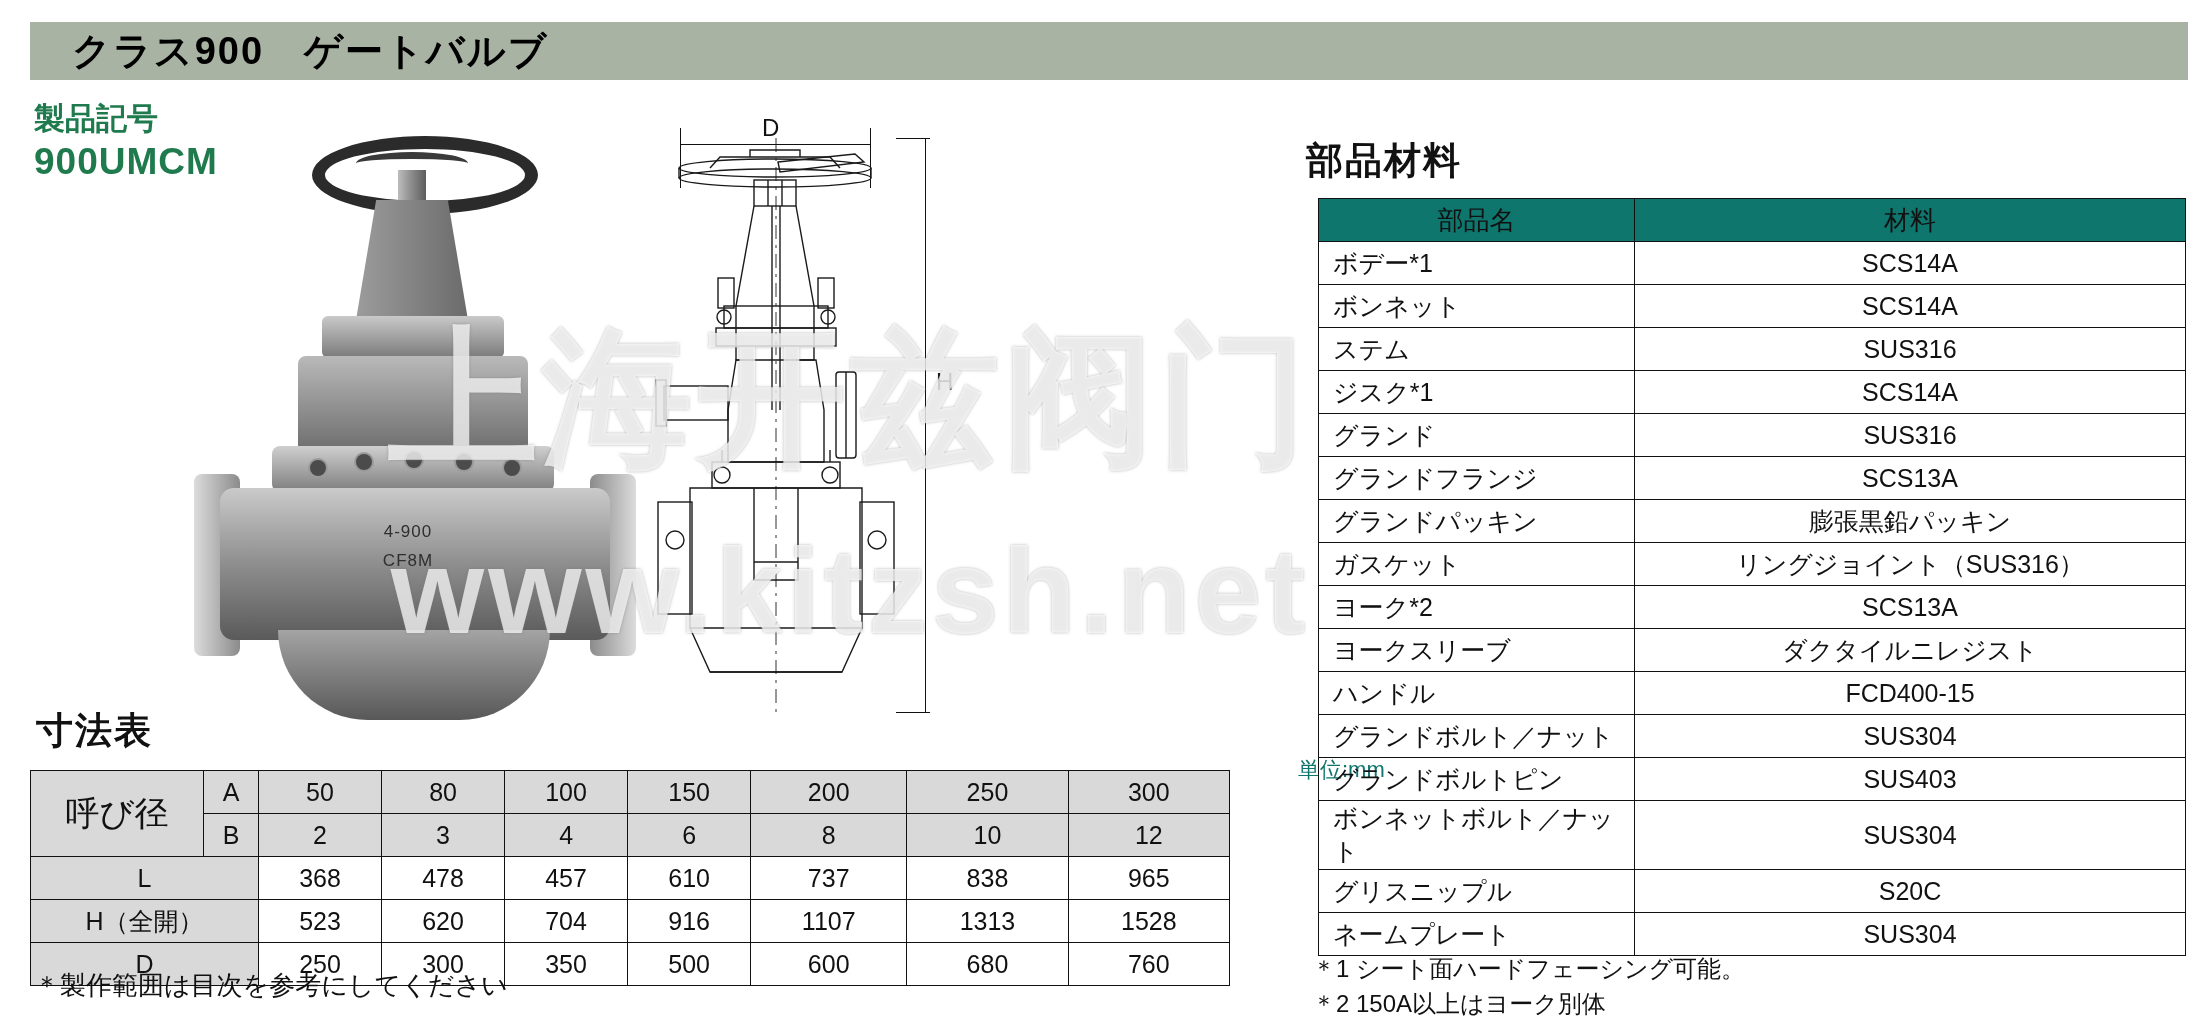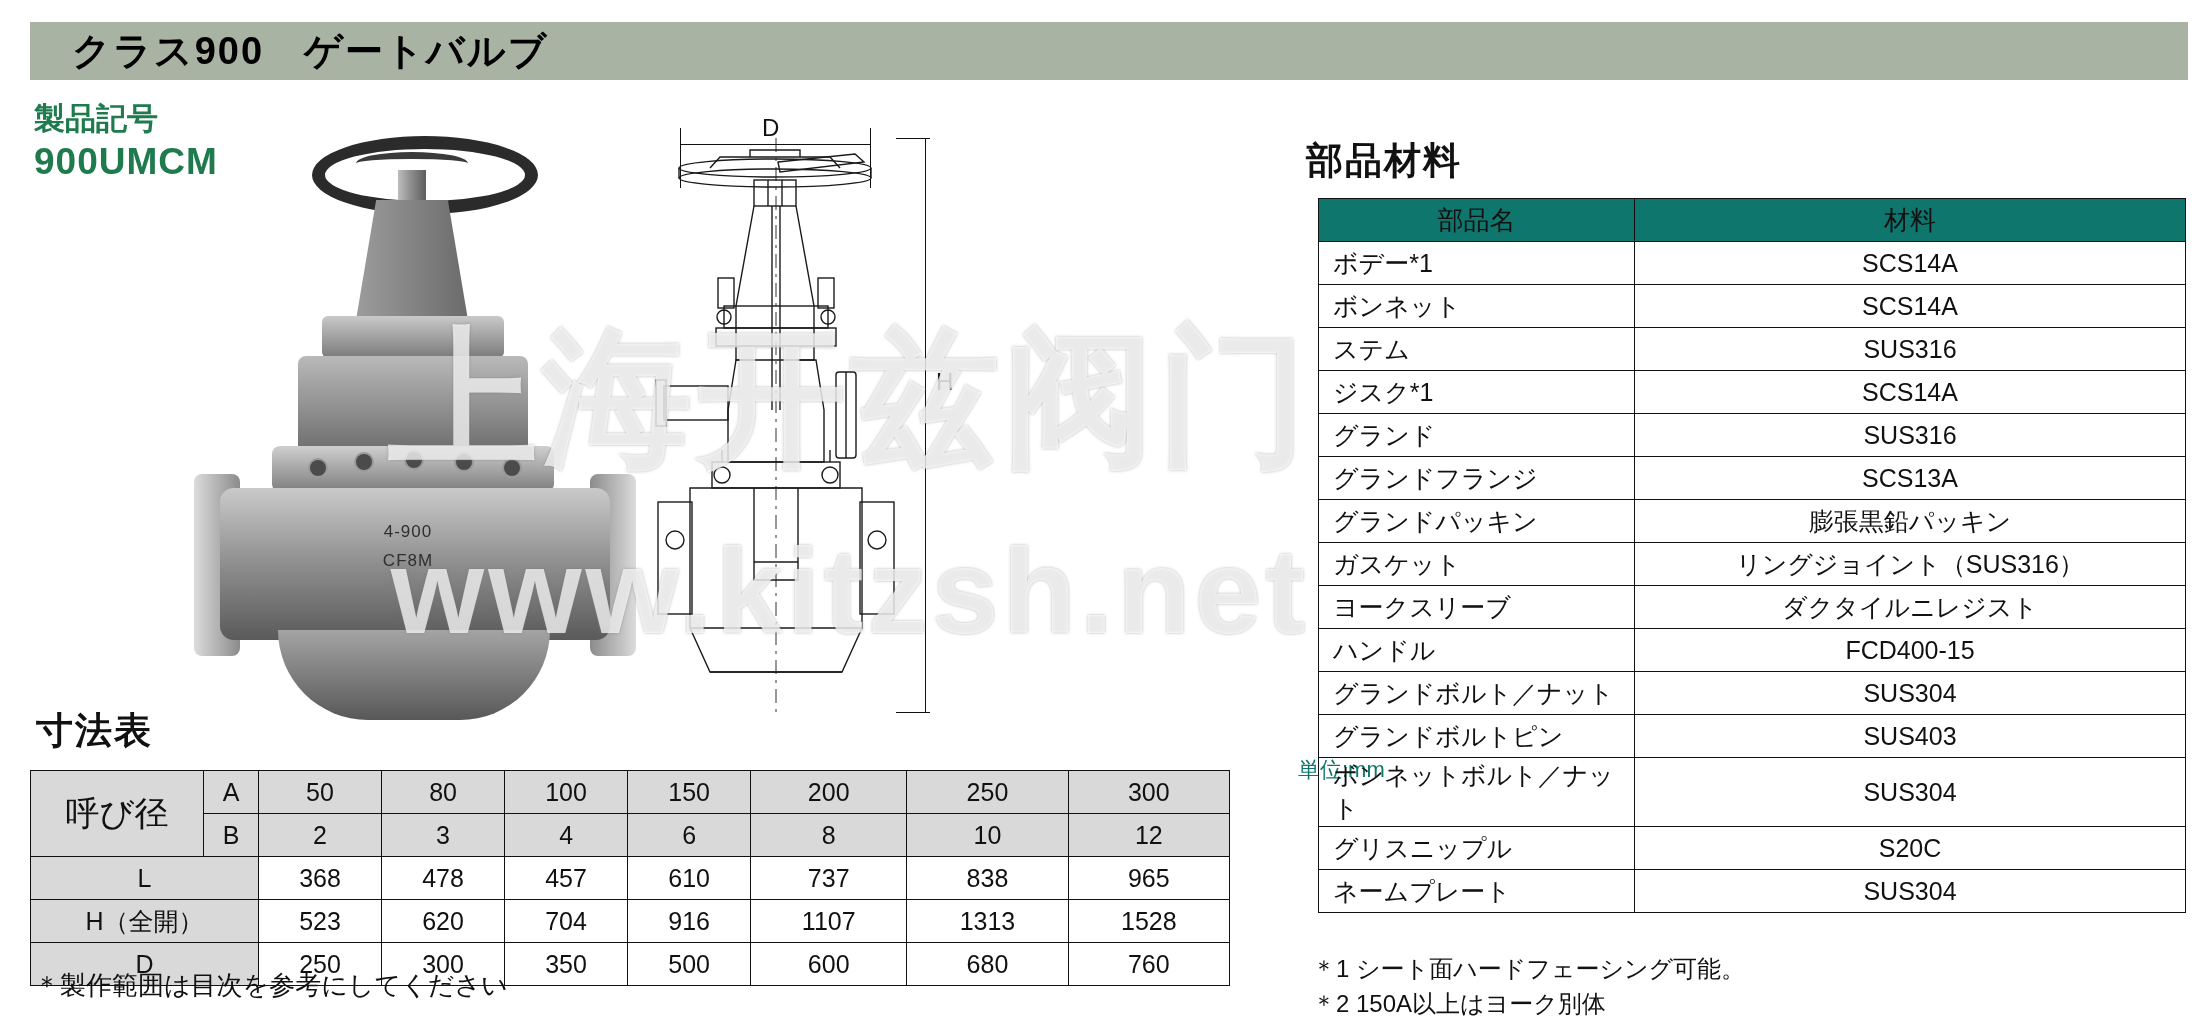--- a/index.html
+++ b/index.html
@@ -560,20 +560,24 @@
         </tr>
       <tr>
           <td class="name">グランドパッキン</td>
           <td class="mat">膨張黒鉛パッキン</td>
         </tr>
       <tr>
           <td class="name">ガスケット</td>
           <td class="mat">リングジョイント（SUS316）</td>
         </tr>
       <tr>
+          <td class="name">ヨーク*2</td>
+          <td class="mat">SCS13A</td>
+        </tr>
+      <tr>
           <td class="name">ヨークスリーブ</td>
           <td class="mat">ダクタイルニレジスト</td>
         </tr>
       <tr>
           <td class="name">ハンドル</td>
           <td class="mat">FCD400-15</td>
         </tr>
       <tr>
           <td class="name">グランドボルト／ナット</td>
           <td class="mat">SUS304</td>

